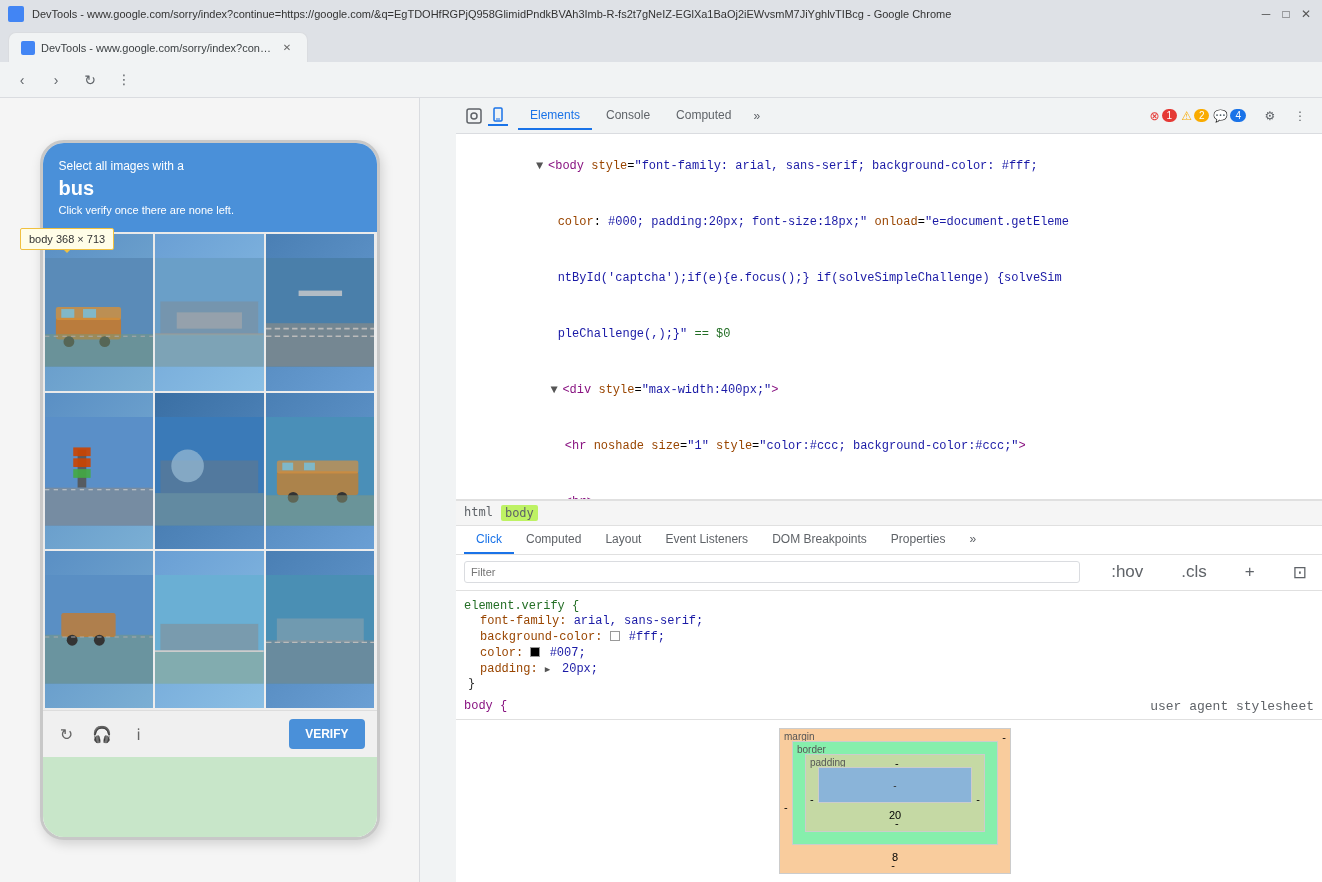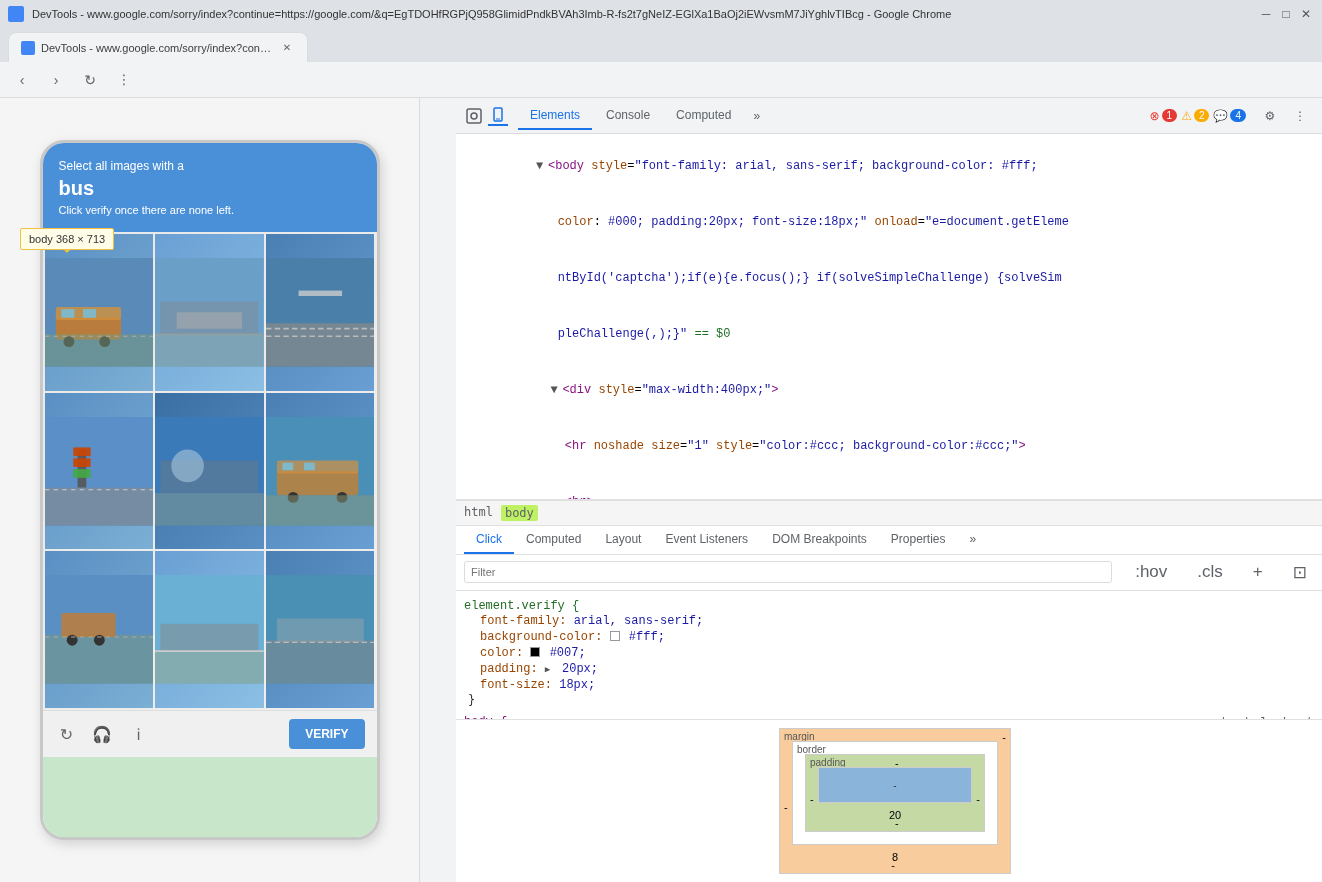--- a/index.html
+++ b/index.html
@@ -92,39 +92,39 @@
     .breadcrumb-bar { background: #f5f5f5; border-top: 1px solid #e0e0e0; border-bottom: 1px solid #e0e0e0; padding: 4px 8px; display: flex; gap: 4px; font-family: monospace; font-size: 12px; }
     .breadcrumb-item { color: #5f6368; cursor: pointer; }
     .breadcrumb-item.active { background: #bef264; padding: 1px 4px; border-radius: 2px; }
 
     
     .styles-section { display: flex; flex-direction: column; flex: 1; overflow: hidden; }
     .styles-tabs { display: flex; background: white; border-bottom: 1px solid #e0e0e0; padding: 0 8px; }
     .styles-tab { padding: 6px 12px; font-size: 12px; color: #5f6368; cursor: pointer; border-bottom: 2px solid transparent; }
     .styles-tab.active { color: #1a73e8; border-bottom: 2px solid #1a73e8; }
 
-    .styles-toolbar { display: flex; align-items: center; padding: 4px 8px; border-bottom: 1px solid #e0e0e0; gap: 16px; }
+    .styles-toolbar { display: flex; align-items: center; padding: 4px 8px; border-bottom: 1px solid #e0e0e0; gap: 24px; }
     .styles-filter { flex: 1; height: 22px; border: 1px solid #dadce0; border-radius: 3px; padding: 0 6px; font-size: 11px; background: white; }
     .styles-action-btn { padding: 2px 6px; font-size: 17px; color: #5f6368; cursor: pointer; border: 1px solid transparent; border-radius: 2px; }
 
     .styles-content { flex: 1; overflow-y: auto; padding: 8px; font-family: 'Courier New', monospace; font-size: 12px; background: white; }
     .style-rule { margin-bottom: 8px; }
     .style-source { float: right; color: #5f6368; font-size: 13px; }
     .style-prop { color: #994500; }
     .style-val { color: #1a1aa6; }
     .style-line { padding: 1px 0 1px 16px; }
     .color-swatch { display: inline-block; width: 10px; height: 10px; border: 1px solid #999; vertical-align: middle; margin-right: 2px; }
     .expand-tri { display: inline-block; color: #555; width: 10px; font-size: 9px; }
 
     
     .box-model-section { border-top: 1px solid #e0e0e0; padding: 8px; background: white; }
     .box-model-container { display: flex; justify-content: center; }
     .box-model { width: 244px; position: relative; padding-left: 12px; }
     .box-margin { background: #f9cc9d; border: 1px solid #ccc; padding: 8px; text-align: center; position: relative; }
-    .box-border { background: #ffffff; border: 1px solid #ccc; padding: 8px; text-align: center; }
+    .box-border { background: #86efac; border: 1px solid #ccc; padding: 8px; text-align: center; }
     .box-padding { background: #c5d9a4; border: 1px solid #ccc; padding: 8px; text-align: center; }
     .box-content { background: #8ab4d9; border: 1px solid #ccc; padding: 8px; text-align: center; }
     .box-label { font-size: 10px; color: #555; position: absolute; top: 2px; left: 4px; }
 
     
     .html-tree::-webkit-scrollbar { width: 8px; }
     .html-tree::-webkit-scrollbar-track { background: #f5f5f5; }
     .html-tree::-webkit-scrollbar-thumb { background: #c0c0c0; border-radius: 4px; }
   </style>
 </head>
@@ -408,23 +408,20 @@
             </div>
             <div class="style-line">
               <span class="style-prop">color:</span>
               <span class="color-swatch" style="background:#000;"></span>
               <span class="style-val">#007;</span>
             </div>
             <div class="style-line">
               <span class="style-prop">padding:</span>
               <span class="expand-tri">▶</span>
               <span class="style-val">20px;</span>
-            </div>
-            <div class="style-line">
-              <span class="style-prop">font-size:</span> <span class="style-val">18px;</span>
             </div>
             <div style="padding-left:4px;color:#333;font-family:monospace;font-size:12px;">}</div>
           </div>
 
           <div class="style-rule">
             <div>
               <span style="color:#881280;">body {</span>
               <span class="style-source">user agent stylesheet</span>
             </div>
 

